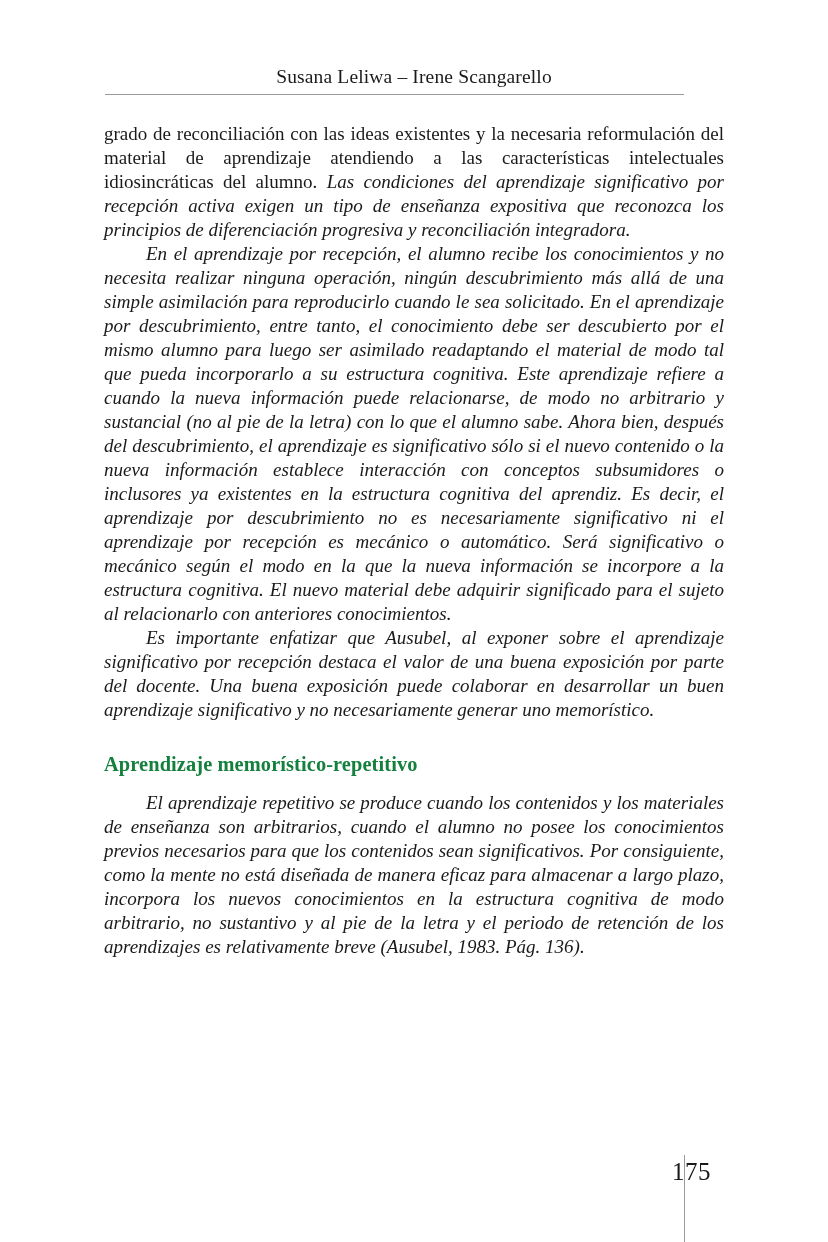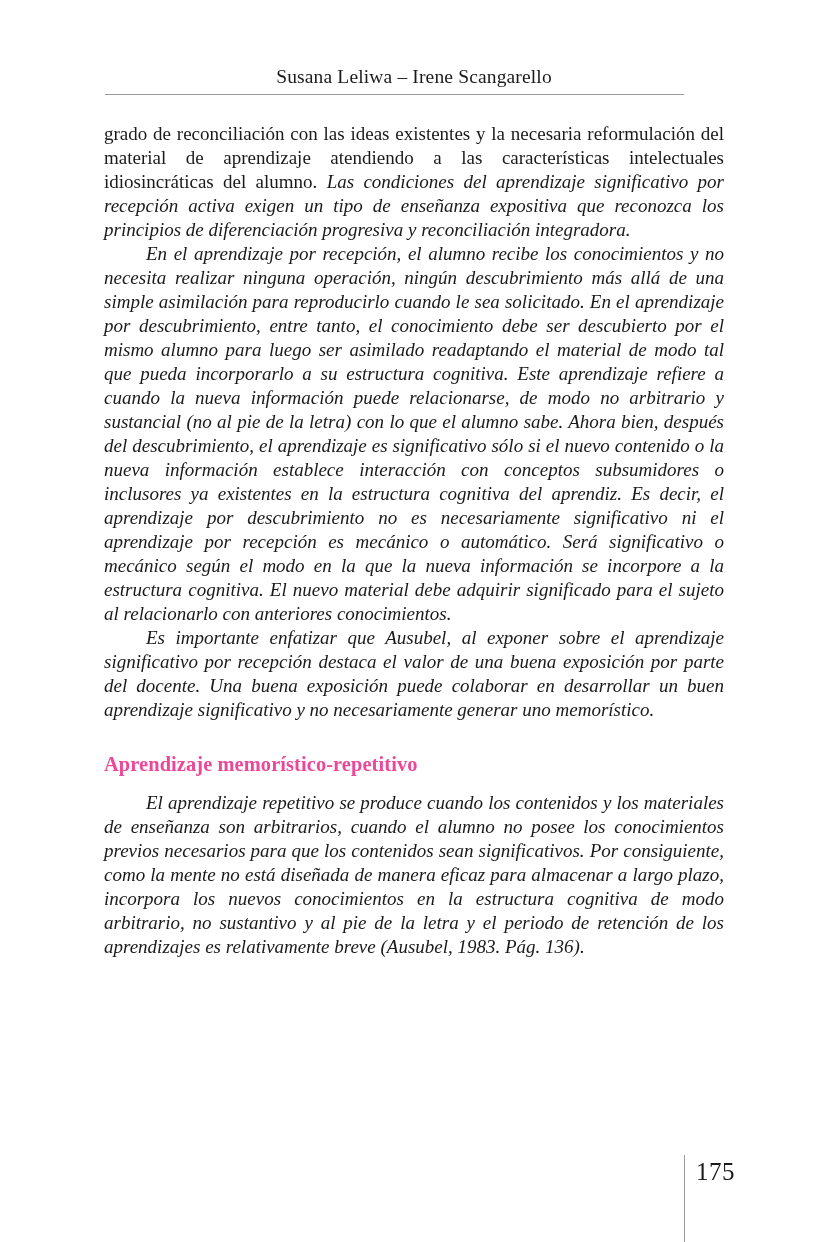--- a/index.html
+++ b/index.html
@@ -74,41 +74,41 @@
   .italic-run {
     font-style: italic;
   }
 
   h2.section-heading {
     margin: 0;
     font-family: "Liberation Serif", "DejaVu Serif", serif;
     font-weight: bold;
     font-size: 20.4px;
     line-height: 29.1px;
-    color: #ec4899;
+    color: #15803d;
     text-align: left;
     letter-spacing: 0.1px;
   }
 
   .gap-before-heading { height: 28px; }
   .gap-after-heading  { height: 12px; }
 
   
   .folio-rule {
     position: absolute;
     left: 684px;
     top: 1155px;
     width: 1px;
     height: 87px;
     background: #9a9a9a;
   }
 
   .folio-number {
     position: absolute;
-    left: 696px;
+    left: 672px;
     top: 1157px;
     font-size: 25px;
     line-height: 30px;
     color: #1a1a1a;
     letter-spacing: 0.5px;
   }
 </style>
 </head>
 <body>
 

